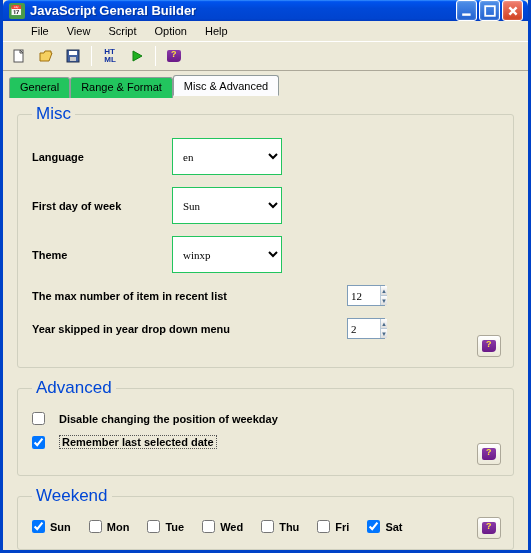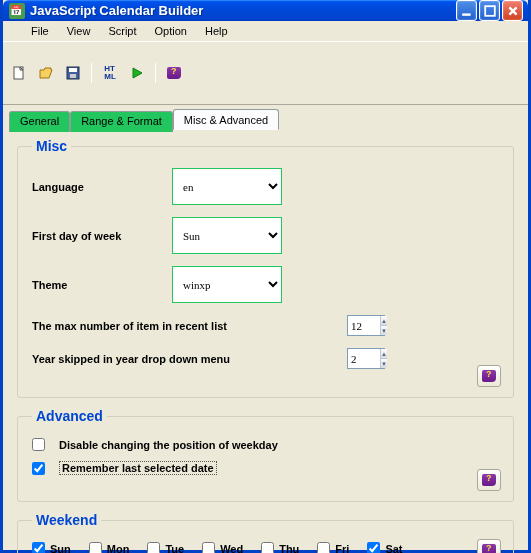--- a/index.html
+++ b/index.html
@@ -59,21 +59,21 @@
     display: flex;
     padding: 2px 20px;
     gap: 2px;
     font-size: 11px;
   }
   .menubar .menu-item { padding: 2px 8px; cursor: default; }
   .toolbar {
     background: #ece9d8;
     border-top: 1px solid #fff;
     border-bottom: 1px solid #aca899;
-    padding: 20px 5px;
+    padding: 3px 5px;
     display: flex;
     gap: 5px;
     align-items: center;
   }
   .toolbar .tb-btn {
     width: 22px; height: 22px;
     display: flex; align-items: center; justify-content: center;
     border: 1px solid transparent;
   }
   .toolbar .sep { width:1px; height:20px; background:#aca899; margin:0 2px; border-right:1px solid #fff; }
@@ -117,22 +117,21 @@
   fieldset {
     border: 1px solid #d0d0bf;
     border-radius: 3px;
     padding: 14px 14px 16px 14px;
     margin: 0;
     position: relative;
   }
   legend {
     padding: 0 4px;
     color: #0046d5;
-    font-size: 14px;
-    font-weight: bold;
+    font-size: 17px;
   }
   .row {
     display: flex;
     align-items: center;
     margin-bottom: 12px;
   }
   .row:last-child { margin-bottom: 0; }
   .label-col { width: 140px; font-weight: bold; }
   .label-col-wide { width: 315px; font-weight: bold; }
   select.combo {
@@ -204,21 +203,21 @@
   .statusbar .cell:first-child{ flex:2; }
   .statusbar .cell:last-child{ flex:3; }
 </style>
 </head>
 <body>
 
 <div class="window">
 
   <div class="titlebar">
     <span class="app-icon">📅</span>
-    <span class="title">JavaScript Calendar Builder</span>
+    <span class="title">JavaScript General Builder</span>
     <div class="win-btns">
       <div class="win-btn win-min">
         <svg viewBox="0 0 10 10">
             <rect x="1" y="7" width="7" height="2" fill="#fff"></rect>
           </svg>
       </div>
       <div class="win-btn win-max">
         <svg viewBox="0 0 10 10">
             <rect x="1" y="1" width="8" height="8" fill="none" stroke="#fff" stroke-width="1.5"></rect>
           </svg>

